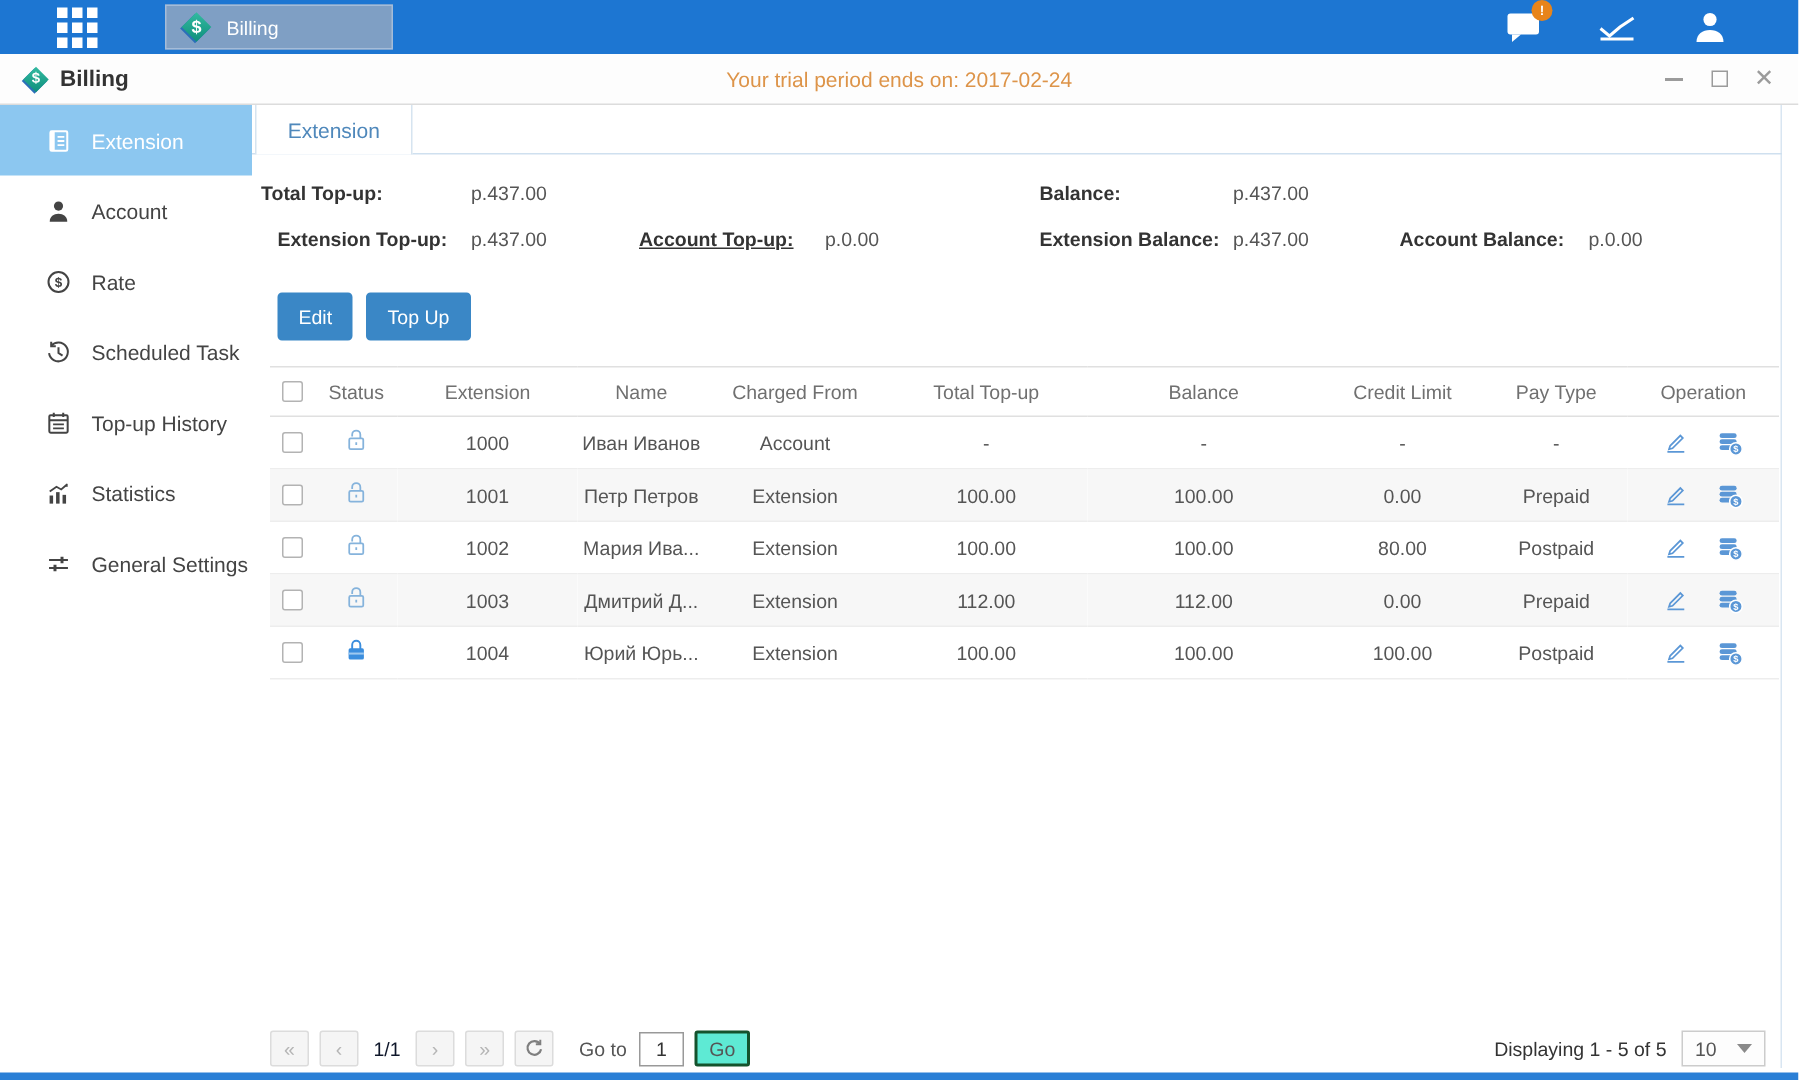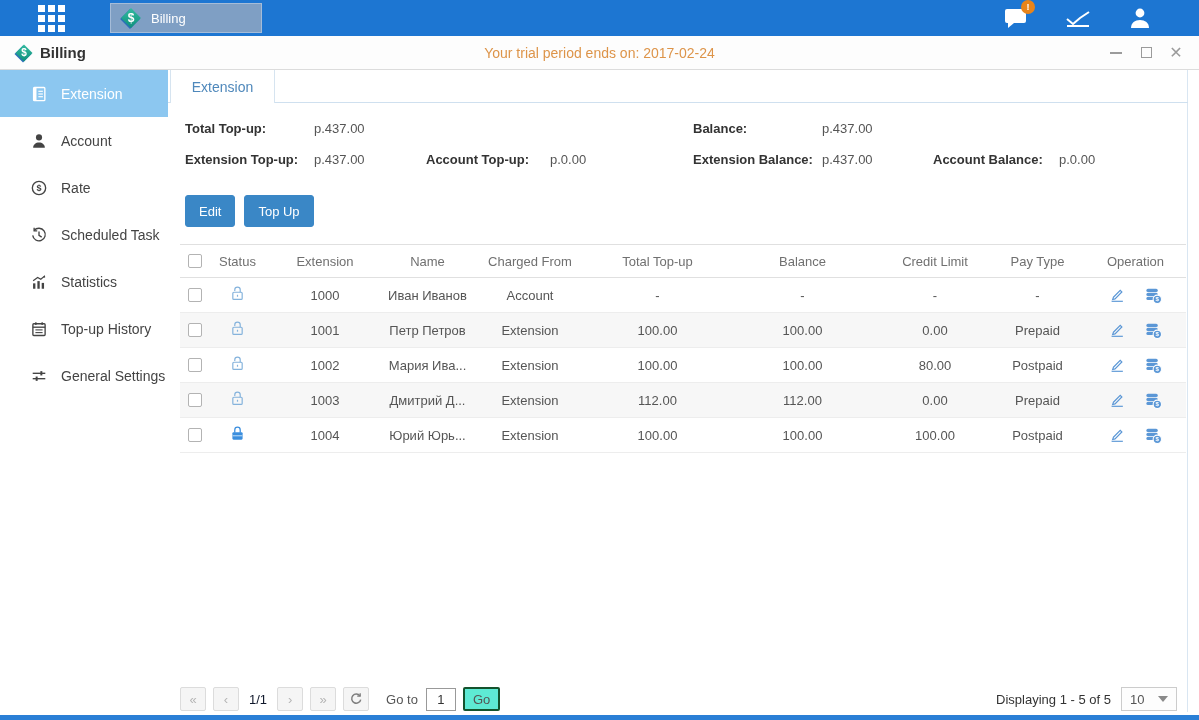--- a/index.html
+++ b/index.html
@@ -180,66 +180,66 @@
       <div class="side-item">
         <svg width="18" height="18" viewBox="0 0 20 20" fill="none" stroke="currentColor">
           <path d="M4.6 5 A7 7 0 1 1 3 10.5" stroke-width="1.5"></path>
           <path d="M4.6 2 v3.4 h3.4" stroke-width="1.5"></path>
           <path d="M10 6.2 V10.4 l3 1.9" stroke-width="1.5"></path>
         </svg>
         <span>Scheduled Task</span>
       </div>
       <div class="side-item">
         <svg width="18" height="18" viewBox="0 0 20 20">
-          <rect x="3.4" y="11.5" width="2.6" height="6" fill="currentColor"></rect>
-          <rect x="8.2" y="9" width="2.6" height="8.5" fill="currentColor"></rect>
-          <rect x="13" y="11" width="2.6" height="6.5" fill="currentColor"></rect>
-          <path d="M3.5 8.5 l5-3.5 3.5 2 4.5-3.8" fill="none" stroke="currentColor" stroke-width="1.4"></path>
-          <path d="M16.5 2.6 l0.3 2.6 -2.5-0.6 z" fill="currentColor"></path>
-        </svg>
-        <span>Statistics</span>
-      </div>
-      <div class="side-item">
-        <svg width="18" height="18" viewBox="0 0 20 20">
           <rect x="3.2" y="4.2" width="13.6" height="13" rx="1" fill="none" stroke="currentColor" stroke-width="1.5"></rect>
           <line x1="3.2" y1="8" x2="16.8" y2="8" stroke="currentColor" stroke-width="1.5"></line>
           <line x1="6.5" y1="2.4" x2="6.5" y2="5.6" stroke="currentColor" stroke-width="1.5"></line>
           <line x1="13.5" y1="2.4" x2="13.5" y2="5.6" stroke="currentColor" stroke-width="1.5"></line>
           <line x1="6" y1="11" x2="14" y2="11" stroke="currentColor" stroke-width="1.2"></line>
           <line x1="6" y1="14" x2="14" y2="14" stroke="currentColor" stroke-width="1.2"></line>
         </svg>
         <span>Top-up History</span>
       </div>
       <div class="side-item">
+        <svg width="18" height="18" viewBox="0 0 20 20">
+          <rect x="3.4" y="11.5" width="2.6" height="6" fill="currentColor"></rect>
+          <rect x="8.2" y="9" width="2.6" height="8.5" fill="currentColor"></rect>
+          <rect x="13" y="11" width="2.6" height="6.5" fill="currentColor"></rect>
+          <path d="M3.5 8.5 l5-3.5 3.5 2 4.5-3.8" fill="none" stroke="currentColor" stroke-width="1.4"></path>
+          <path d="M16.5 2.6 l0.3 2.6 -2.5-0.6 z" fill="currentColor"></path>
+        </svg>
+        <span>Statistics</span>
+      </div>
+      <div class="side-item">
         <svg width="18" height="18" viewBox="0 0 20 20" stroke="currentColor">
           <line x1="3" y1="7" x2="17" y2="7" stroke-width="1.5"></line>
           <line x1="12.6" y1="4.6" x2="12.6" y2="9.4" stroke-width="2.2"></line>
           <line x1="3" y1="13" x2="17" y2="13" stroke-width="1.5"></line>
           <line x1="7.4" y1="10.6" x2="7.4" y2="15.4" stroke-width="2.2"></line>
         </svg>
         <span>General Settings</span>
       </div>
     </div>
 
     <div class="content">
       <div class="panel-edge"></div>
 
       <div class="tabbar">
         <div class="tab">
           <span>Extension</span>
         </div>
       </div>
 
-      <span class="sum lbl" style="left:17px;  top:51px;">Total Top-up:</span>
+      <span class="sum lbl" style="left:6px;  top:51px;">Total Top-up:</span>
       <span class="sum" style="left:146px; top:51px;">p.437.00</span>
       <span class="sum lbl" style="left:525px; top:51px;">Balance:</span>
       <span class="sum" style="left:654px; top:51px;">p.437.00</span>
       <span class="sum lbl" style="left:17px;  top:82px;">Extension Top-up:</span>
       <span class="sum" style="left:146px; top:82px;">p.437.00</span>
-      <span class="sum lbl" style="left:258px; top:82px;">Account Top-up:</span>
+      <span class="sum lbl" style="left:258px; top:82px;text-decoration:underline;">Account Top-up:</span>
       <span class="sum" style="left:382px; top:82px;">p.0.00</span>
       <span class="sum lbl" style="left:525px; top:82px;">Extension Balance:</span>
       <span class="sum" style="left:654px; top:82px;">p.437.00</span>
       <span class="sum lbl" style="left:765px; top:82px;">Account Balance:</span>
       <span class="sum" style="left:891px; top:82px;">p.0.00</span>
 
       <div class="actions">
         <button class="btn-blue">Edit</button>
         <button class="btn-blue">Top Up</button>
       </div>

